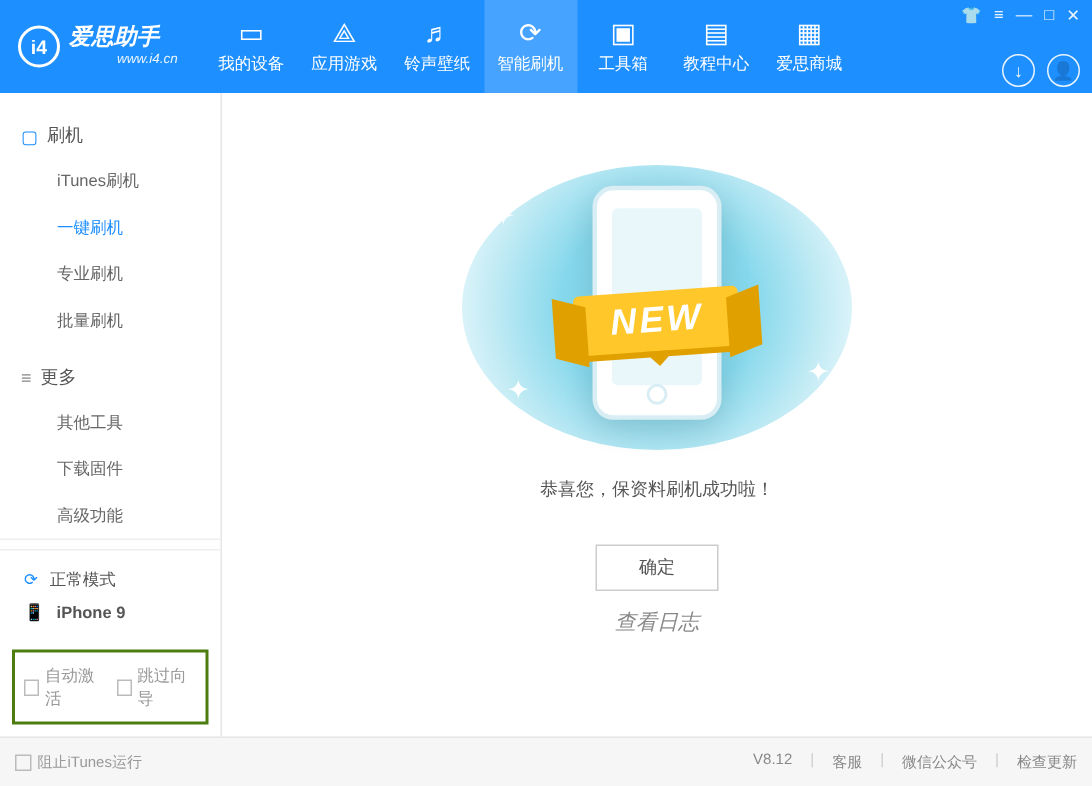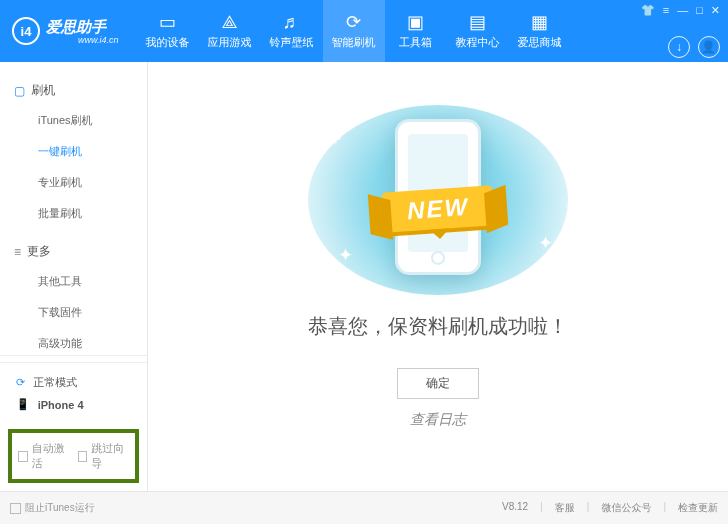--- a/index.html
+++ b/index.html
@@ -1,19 +1,19 @@
 <!DOCTYPE html>
 <html><head>
 <meta charset="utf-8">
 <style>
   * { box-sizing: border-box; margin: 0; padding: 0; font-family: "Microsoft YaHei", Arial, sans-serif; }
   html, body { width: 728px; height: 524px; overflow: hidden; }
   .app { width: 728px; height: 524px; display: flex; flex-direction: column; background: #fff; }
   .header { height: 62px; background: #1e8fff; display: flex; align-items: center; padding: 0 8px 0 12px; color: #fff; }
-  .logo-box { display: flex; align-items: flex-end; gap: 6px; margin-right: 18px; }
+  .logo-box { display: flex; align-items: flex-start; gap: 6px; margin-right: 18px; }
   .logo-icon { width: 28px; height: 28px; border: 2px solid #fff; border-radius: 50%; display: flex; align-items: center; justify-content: center; font-weight: bold; font-size: 13px; }
   .logo-text { font-size: 15px; line-height: 1.1; font-weight: bold; font-style: italic; }
   .logo-url { font-size: 9px; opacity: .9; font-style: italic; padding-left: 32px; }
   .top-tabs { display: flex; height: 100%; }
   .top-tab { width: 62px; height: 100%; display: flex; flex-direction: column; align-items: center; justify-content: center; gap: 4px; font-size: 11px; cursor: pointer; }
   .top-tab.active { background: rgba(255,255,255,0.18); }
   .top-tab .ticon { font-size: 18px; line-height: 18px; height: 18px; display: flex; align-items: center; justify-content: center; }
   .win-controls { margin-left: auto; display: flex; flex-direction: column; align-items: flex-end; gap: 6px; height: 100%; justify-content: space-between; padding: 4px 0; }
   .win-top { display: flex; gap: 8px; font-size: 11px; opacity: .9; }
   .win-bottom { display: flex; gap: 8px; }
@@ -25,36 +25,36 @@
   .side-head { display: flex; align-items: center; gap: 6px; padding: 6px 14px; font-size: 12px; color: #555; }
   .side-head .gicon { color: #1e8fff; font-size: 12px; }
   .side-head.more .gicon { color: #888; }
   .side-item { padding: 8px 14px 8px 38px; font-size: 11px; color: #666; cursor: pointer; }
   .side-item.active { color: #1e8fff; }
   .side-sep { height: 1px; background: #eee; margin: 6px 0; }
   .side-bottom { padding: 8px 10px; border-top: 1px solid #eee; }
   .mode-pill, .device-pill { display: flex; align-items: center; gap: 8px; padding: 4px 6px; font-size: 11px; color: #555; }
   .mode-pill .micon { color: #1e8fff; }
   .device-cap { display: inline-block; font-size: 9px; background: #eaf4ff; color: #1e8fff; padding: 1px 6px; border-radius: 7px; margin-left: 4px; }
-  .side-checks { border: 4px solid #4d7c0f; margin: 6px 8px 8px 8px; padding: 8px 6px; display: flex; gap: 8px; }
+  .side-checks { border: 2px solid #4d7c0f; margin: 6px 8px 8px 8px; padding: 8px 6px; display: flex; gap: 8px; }
   .chk { display: flex; align-items: center; gap: 4px; font-size: 11px; color: #999; }
   .chkbox { width: 11px; height: 11px; border: 1px solid #bbb; }
   .main { flex: 1; position: relative; display: flex; flex-direction: column; align-items: center; justify-content: center; }
   .illus { width: 260px; height: 190px; position: relative; margin-top: -20px; }
   .burst { position: absolute; inset: 0; border-radius: 50%; background: radial-gradient(circle at center, #7fd3e8 0%, #86d8ec 40%, #c5ecf5 70%, #fff 100%); overflow: hidden; }
   .sparkle { position: absolute; width: 8px; height: 8px; color: #fff; font-size: 18px; line-height: 8px; }
   .phone { position: absolute; left: 50%; top: 50%; transform: translate(-50%,-52%); width: 86px; height: 156px; background: #fff; border: 3px solid #d9eef4; border-radius: 14px; box-shadow: 0 6px 20px rgba(0,0,0,.12); }
   .phone::before { content: ""; position: absolute; top: 12px; left: 10px; right: 10px; bottom: 20px; background: #e9f7fb; border-radius: 4px; }
   .phone::after { content: ""; position: absolute; bottom: 7px; left: 50%; transform: translateX(-50%); width: 10px; height: 10px; border: 2px solid #d9eef4; border-radius: 50%; }
   .ribbon { position: absolute; left: 50%; top: 55%; transform: translate(-50%,-50%) rotate(-4deg); background: #ffc72a; color: #fff; font-weight: 800; font-style: italic; font-size: 24px; letter-spacing: 2px; padding: 6px 24px; border-radius: 4px; box-shadow: 0 4px 0 #e0a100; }
   .ribbon::before, .ribbon::after { content: ""; position: absolute; top: 4px; width: 22px; height: 100%; background: #e0a100; z-index: -1; }
   .ribbon::before { left: -14px; transform: skewY(18deg); }
   .ribbon::after { right: -14px; transform: skewY(-18deg); }
   .tail { position: absolute; left: 50%; transform: translateX(-50%); top: 100%; width: 0; height: 0; border: 10px solid transparent; border-top-color: #e0a100; }
-  .msg { margin-top: 18px; font-size: 20px; color: #555; }
+  .msg { margin-top: 18px; font-size: 12px; color: #555; }
   .okbtn { margin-top: 28px; border: 1px solid #ccc; background: #fff; padding: 6px 28px; font-size: 12px; color: #555; cursor: pointer; }
   .loglink { margin-top: 12px; font-size: 14px; color: #888; cursor: pointer; font-style: italic; }
   .footer { height: 22px; background: #f6f6f6; border-top: 1px solid #e6e6e6; display: flex; align-items: center; font-size: 10px; color: #888; padding: 16px 10px; gap: 14px; }
   .footer .chk { font-size: 10px; }
   .footer-right { margin-left: auto; display: flex; gap: 12px; }
   .footer-right .sep { color: #ccc; }
 </style>
 </head>
 <body>
 <div class="app">
@@ -135,21 +135,21 @@
         </div>
       </div>
       <div class="side-sep"></div>
       <div class="side-bottom">
         <div class="mode-pill">
             <span class="micon">⟳</span>
             <span>正常模式</span>
           </div>
         <div class="device-pill">
             <span class="micon">📱</span>
-            <b>iPhone 4</b>
+            <b>iPhone 9</b>
           </div>
       </div>
       <div class="side-checks">
         <label class="chk">
             <span class="chkbox"></span>
             <span>自动激活</span>
           </label>
         <label class="chk">
             <span class="chkbox"></span>
             <span>跳过向导</span>

